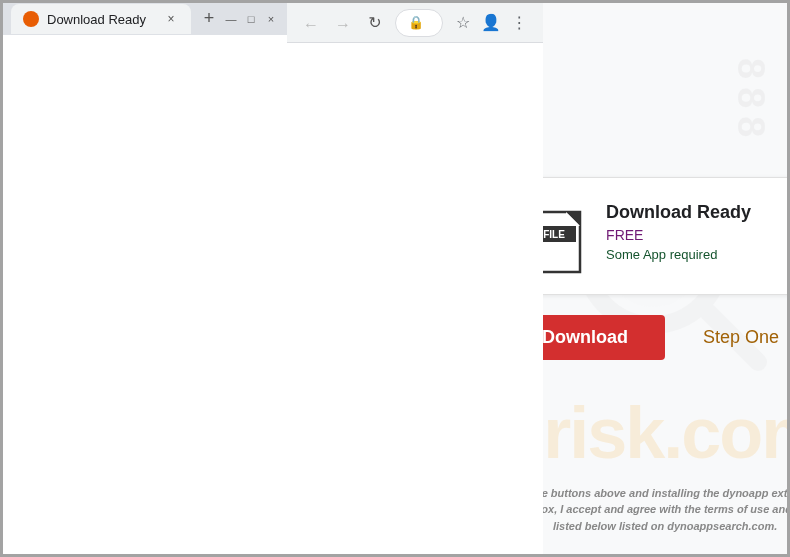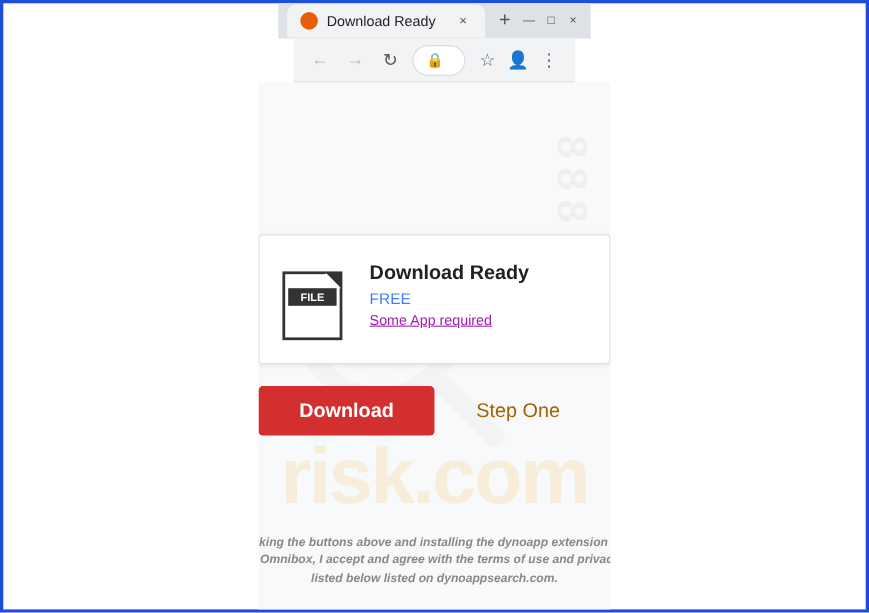--- a/index.html
+++ b/index.html
@@ -8,24 +8,23 @@
       height: 557px;
       font-family: 'Segoe UI', Arial, sans-serif;
       background: #fff;
       overflow: hidden;
     }
 
     
     .browser-window {
       width: 790px;
       height: 557px;
-      border: 3px solid #1d4ed8;
-      display: flex;
-      flex-direction: column;
-      align-items: center;
+      border: 3px solid #a3a3a3;
+      display: flex;
+      flex-direction: row;
     }
 
     .title-bar {
       background: #dee1e6;
       height: 32px;
       display: flex;
       align-items: center;
       padding: 0 8px;
       gap: 0;
       flex-shrink: 0;
@@ -252,27 +251,26 @@
     }
 
     .file-title {
       font-size: 18px;
       font-weight: 600;
       color: #202124;
     }
 
     .file-free {
       font-size: 14px;
-      color: #3b82f6;
+      color: #701a75;
     }
 
     .file-req {
       font-size: 13px;
-      color: #a21caf;
-      text-decoration: underline;
+      color: #14532d;
     }
 
     
     .button-row {
       display: flex;
       gap: 16px;
       margin-top: 20px;
       align-items: center;
       width: 320px;
     }

